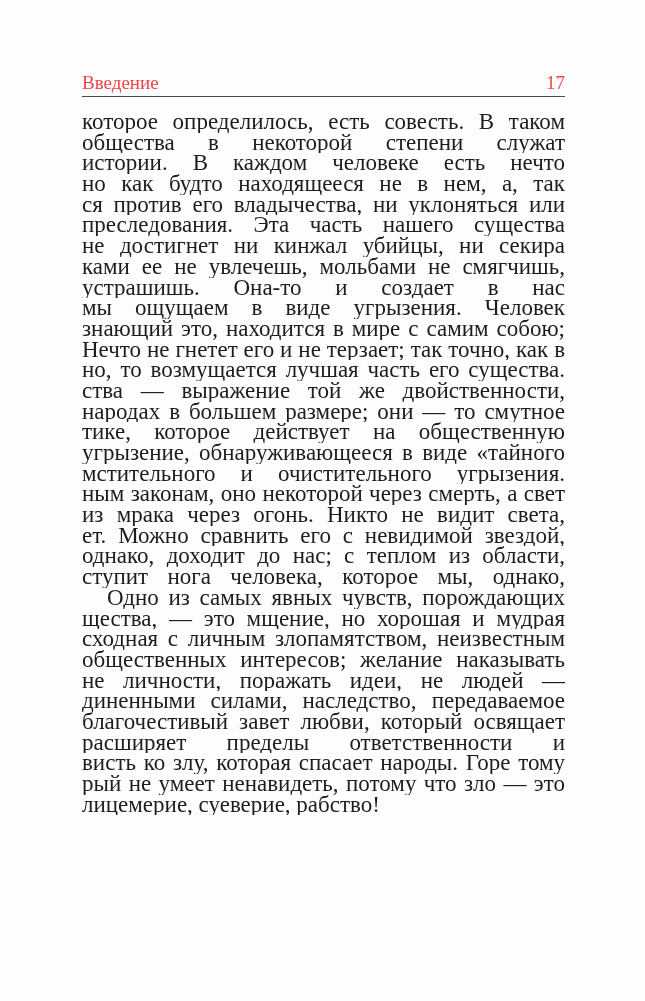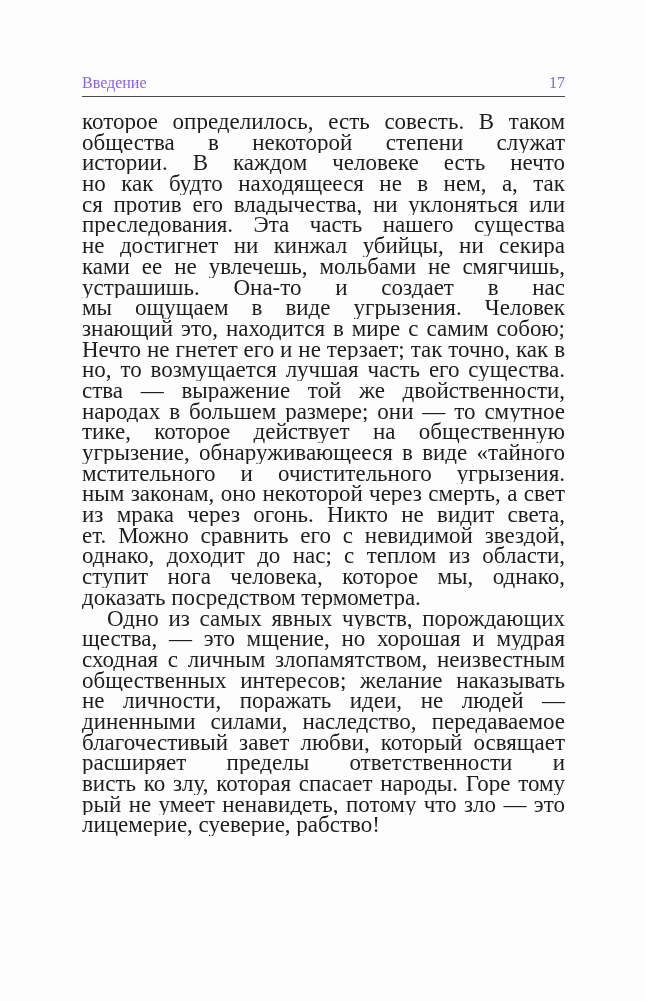--- a/index.html
+++ b/index.html
@@ -18,22 +18,22 @@
   .content {
     position: absolute;
     left: 82px;
     top: 74px;
     width: 483px;
   }
   .running-header {
     display: flex;
     justify-content: space-between;
     align-items: flex-start;
-    color: #8b5cf6;
-    font-size: 16px;
+    color: #ef4444;
+    font-size: 19px;
     line-height: 18px;
     padding-bottom: 4px;
   }
   .header-rule {
     border: 0;
     border-top: 1px solid #4a4a4a;
     margin: 0;
     height: 0;
   }
   .page-body {
@@ -87,21 +87,20 @@
           <div class="line">ства — выражение той же двойственности, проявляющейся в</div>
           <div class="line">народах в большем размере; они — то смутное Нечто в поли-</div>
           <div class="line">тике, которое действует на общественную совесть и вызывает</div>
           <div class="line">угрызение, обнаруживающееся в виде «тайного общества»,</div>
           <div class="line">мстительного и очистительного угрызения. Согласно веч-</div>
           <div class="line">ным законам, оно некоторой через смерть, а свет вызывает</div>
           <div class="line">из мрака через огонь. Никто не видит света, каждый ощуща-</div>
           <div class="line">ет. Можно сравнить его с невидимой звездой, свет которой,</div>
           <div class="line">однако, доходит до нас; с теплом из области, куда людей не</div>
           <div class="line">ступит нога человека, которое мы, однако, ощущаем и можем</div>
-          <div class="line last">доказать посредством термометра.</div>
         </div>
         <div class="paragraph">
           <div class="line indent">Одно из самых явных чувств, порождающих тайные об-</div>
           <div class="line">щества, — это мщение, но хорошая и мудрая месть, вовсе не</div>
           <div class="line">сходная с личным злопамятством, неизвестным в вопросах</div>
           <div class="line">общественных интересов; желание наказывать учреждения,</div>
           <div class="line">не личности, поражать идеи, не людей — великая месть сое-</div>
           <div class="line">диненными силами, наследство, передаваемое отцами детям,</div>
           <div class="line">благочестивый завет любви, который освящает ненависть и</div>
           <div class="line">расширяет пределы ответственности и нравственных правил</div>

